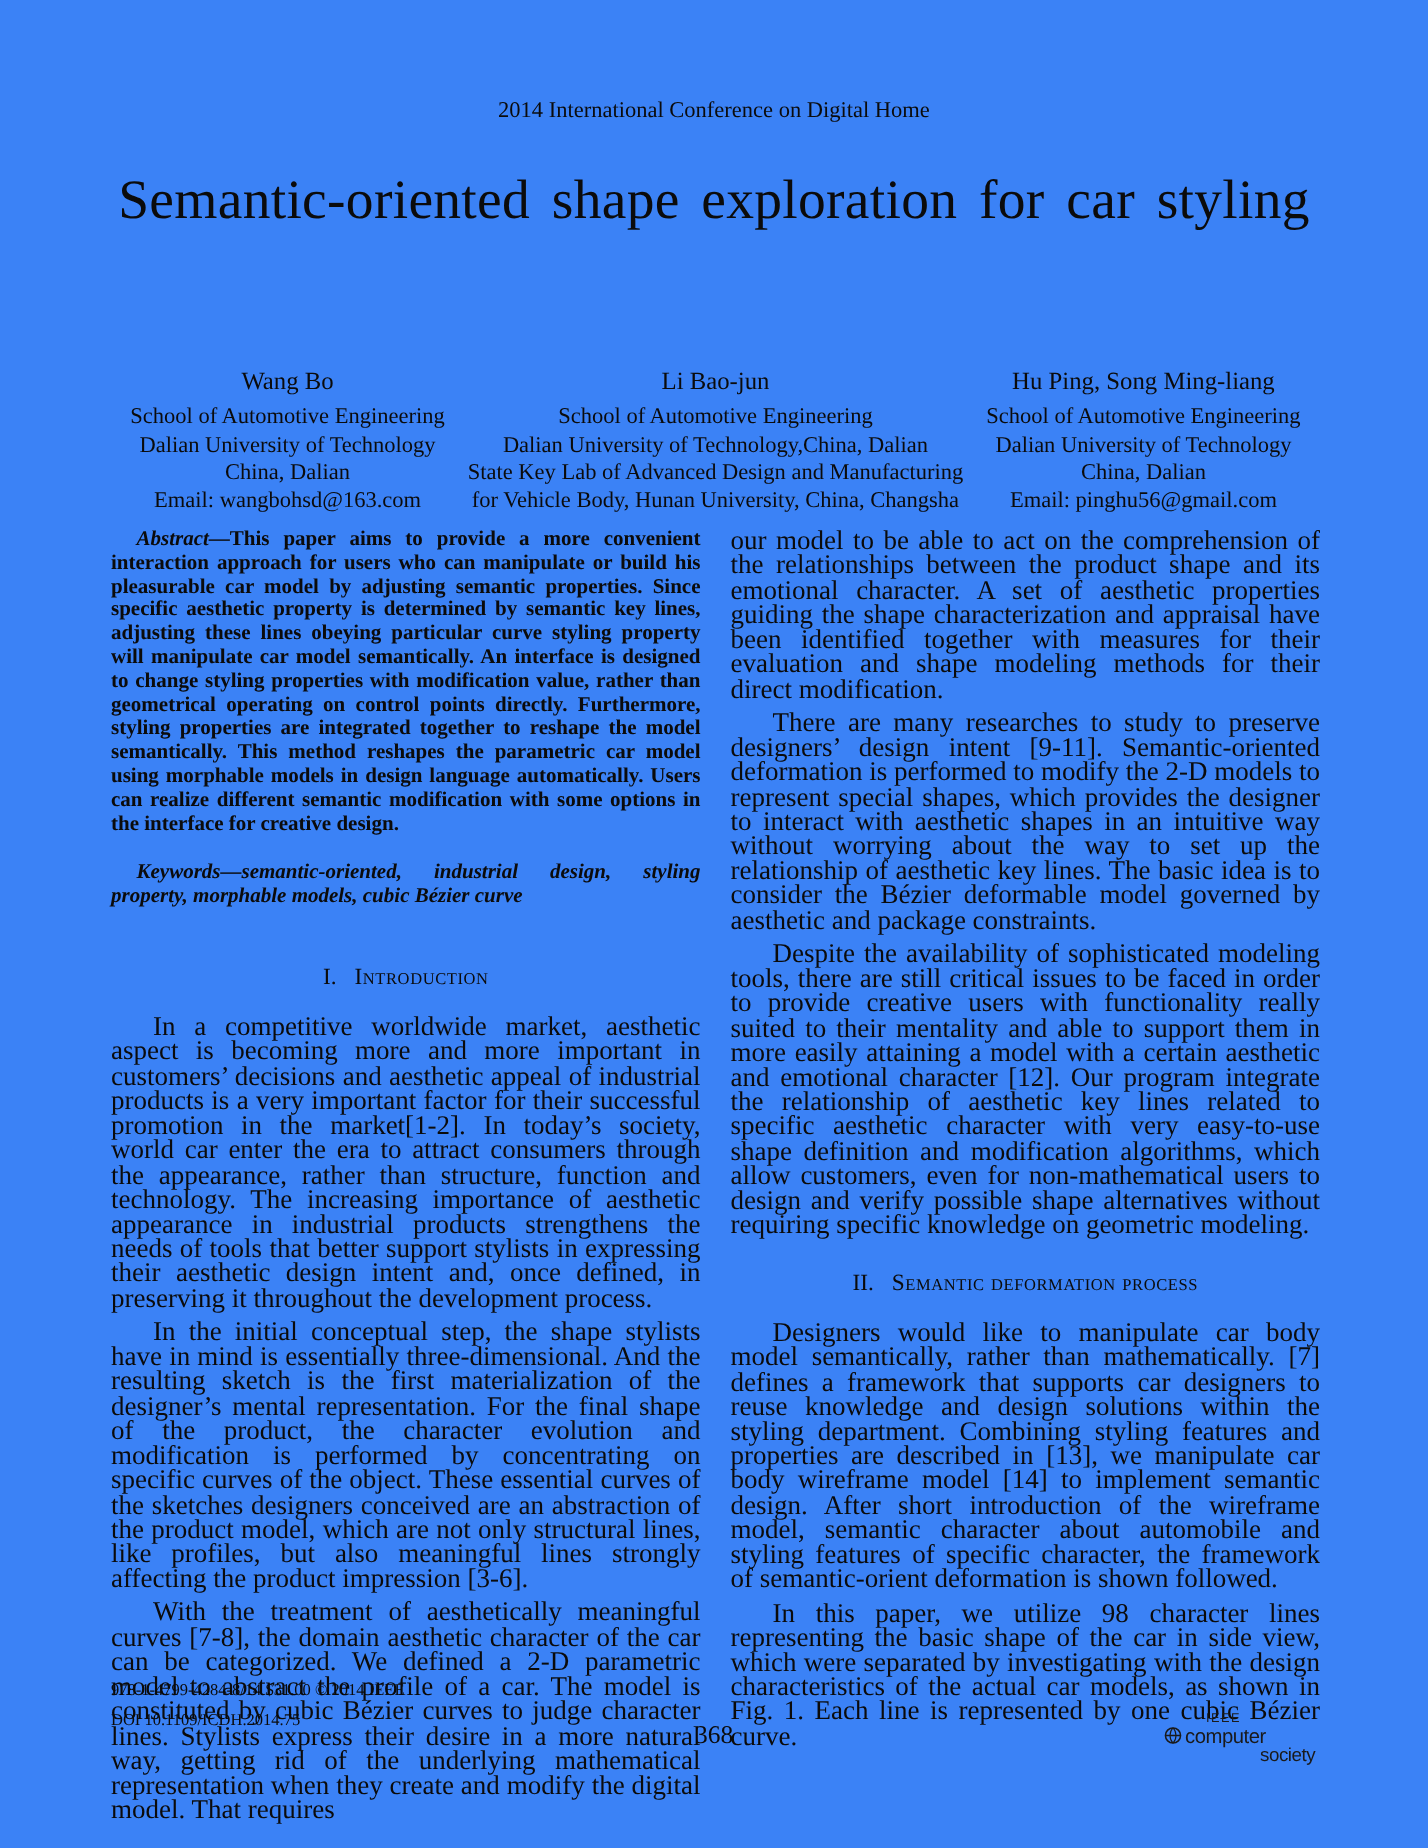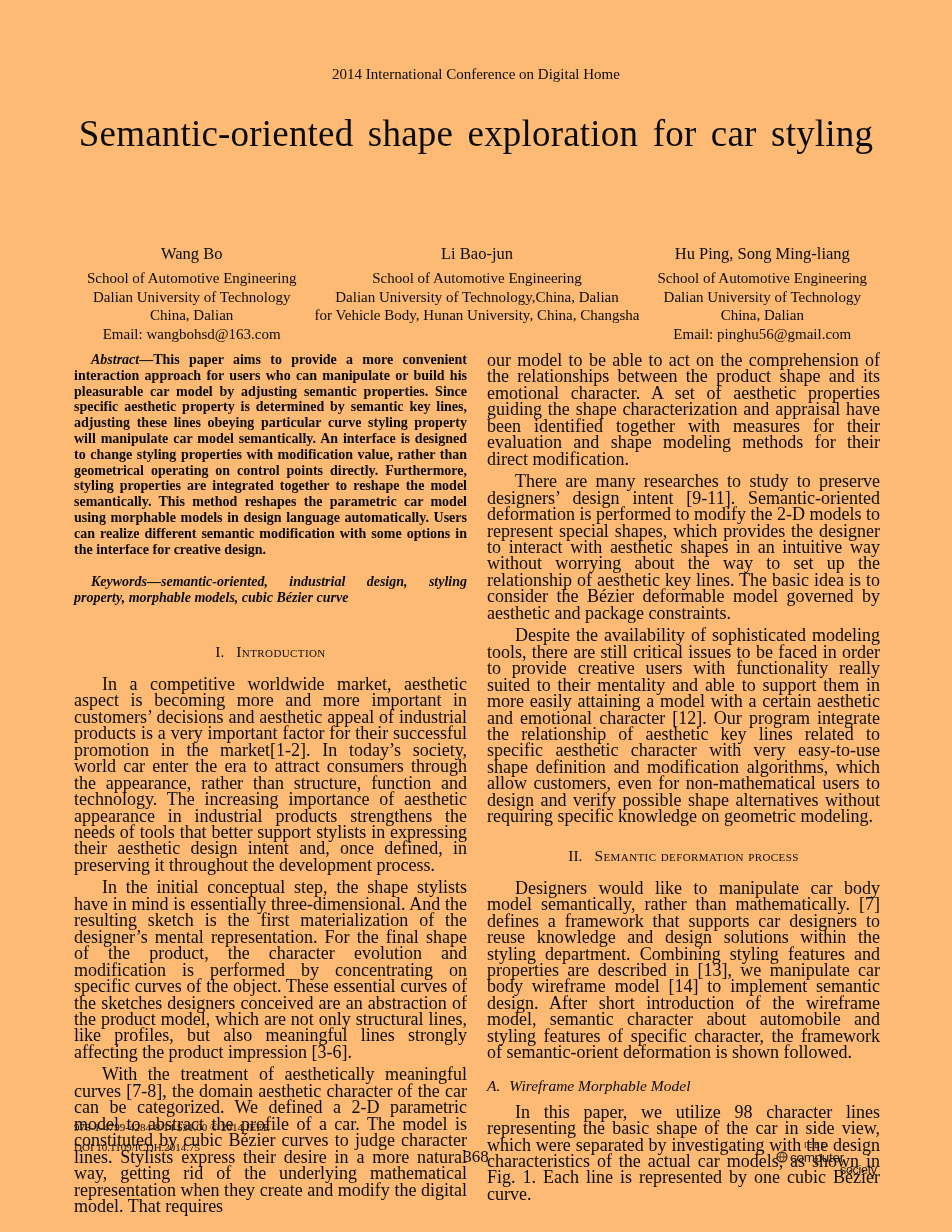--- a/index.html
+++ b/index.html
@@ -1,20 +1,20 @@
 <!DOCTYPE html>
 <html><head>
 <meta charset="utf-8">
 <style>
   html, body { margin: 0; padding: 0; background: #ffffff; }
   .page {
     position: relative;
     width: 952px;
     height: 1232px;
-    background: #fdba74;
+    background: #3b82f6;
     color: #0b0b0b;
     font-family: "Liberation Serif", "DejaVu Serif", serif;
     overflow: hidden;
   }
 
   
   .conf {
     position: absolute;
     top: 66px; left: 0; width: 100%;
     text-align: center;
@@ -155,20 +155,21 @@
       <div class="aname">Wang Bo</div>
       <div class="aline">School of Automotive Engineering</div>
       <div class="aline">Dalian University of Technology</div>
       <div class="aline">China, Dalian</div>
       <div class="aline">Email: wangbohsd@163.com</div>
     </div>
     <div class="author a2">
       <div class="aname">Li Bao-jun</div>
       <div class="aline">School of Automotive Engineering</div>
       <div class="aline">Dalian University of Technology,China, Dalian</div>
+      <div class="aline">State Key Lab of Advanced Design and Manufacturing</div>
       <div class="aline">for Vehicle Body, Hunan University, China, Changsha</div>
     </div>
     <div class="author a3">
       <div class="aname">Hu Ping, Song Ming-liang</div>
       <div class="aline">School of Automotive Engineering</div>
       <div class="aline">Dalian University of Technology</div>
       <div class="aline">China, Dalian</div>
       <div class="aline">Email: pinghu56@gmail.com</div>
     </div>
   </div>
@@ -183,21 +184,20 @@
       <p class="body indent">In the initial conceptual step, the shape stylists have in mind is essentially three-dimensional. And the resulting sketch is the first materialization of the designer’s mental representation. For the final shape of the product, the character evolution and modification is performed by concentrating on specific curves of the object. These essential curves of the sketches designers conceived are an abstraction of the product model, which are not only structural lines, like profiles, but also meaningful lines strongly affecting the product impression [3-6].</p>
       <p class="body indent">With the treatment of aesthetically meaningful curves [7-8], the domain aesthetic character of the car can be categorized. We defined a 2-D parametric model to abstract the profile of a car. The model is constituted by cubic Bézier curves to judge character lines. Stylists express their desire in a more natural way, getting rid of the underlying mathematical representation when they create and modify the digital model. That requires</p>
     </div>
 
     <div class="col">
       <p class="body">our model to be able to act on the comprehension of the relationships between the product shape and its emotional character. A set of aesthetic properties guiding the shape characterization and appraisal have been identified together with measures for their evaluation and shape modeling methods for their direct modification.</p>
       <p class="body indent">There are many researches to study to preserve designers’ design intent [9-11]. Semantic-oriented deformation is performed to modify the 2-D models to represent special shapes, which provides the designer to interact with aesthetic shapes in an intuitive way without worrying about the way to set up the relationship of aesthetic key lines. The basic idea is to consider the Bézier deformable model governed by aesthetic and package constraints.</p>
       <p class="body indent">Despite the availability of sophisticated modeling tools, there are still critical issues to be faced in order to provide creative users with functionality really suited to their mentality and able to support them in more easily attaining a model with a certain aesthetic and emotional character [12]. Our program integrate the relationship of aesthetic key lines related to specific aesthetic character with very easy-to-use shape definition and modification algorithms, which allow customers, even for non-mathematical users to design and verify possible shape alternatives without requiring specific knowledge on geometric modeling.</p>
       <h2 class="sec sec-ii"><span class="num">II.</span><span class="sc">Semantic deformation process</span></h2>
       <p class="body indent">Designers would like to manipulate car body model semantically, rather than mathematically. [7] defines a framework that supports car designers to reuse knowledge and design solutions within the styling department. Combining styling features and properties are described in [13], we manipulate car body wireframe model [14] to implement semantic design. After short introduction of the wireframe model, semantic character about automobile and styling features of specific character, the framework of semantic-orient deformation is shown followed.</p>
-      <h3 class="subsec"><span class="subnum">A.</span><span>Wireframe Morphable Model</span></h3>
       <p class="body indent">In this paper, we utilize 98 character lines representing the basic shape of the car in side view, which were separated by investigating with the design characteristics of the actual car models, as shown in Fig. 1. Each line is represented by one cubic Bézier curve.</p>
     </div>
 
   </div>
 
   <div class="footer-left">
     <div>978-1-4799-4284-8/14 $31.00 © 2014 IEEE</div>
     <div>DOI 10.1109/ICDH.2014.75</div>
   </div>
 

